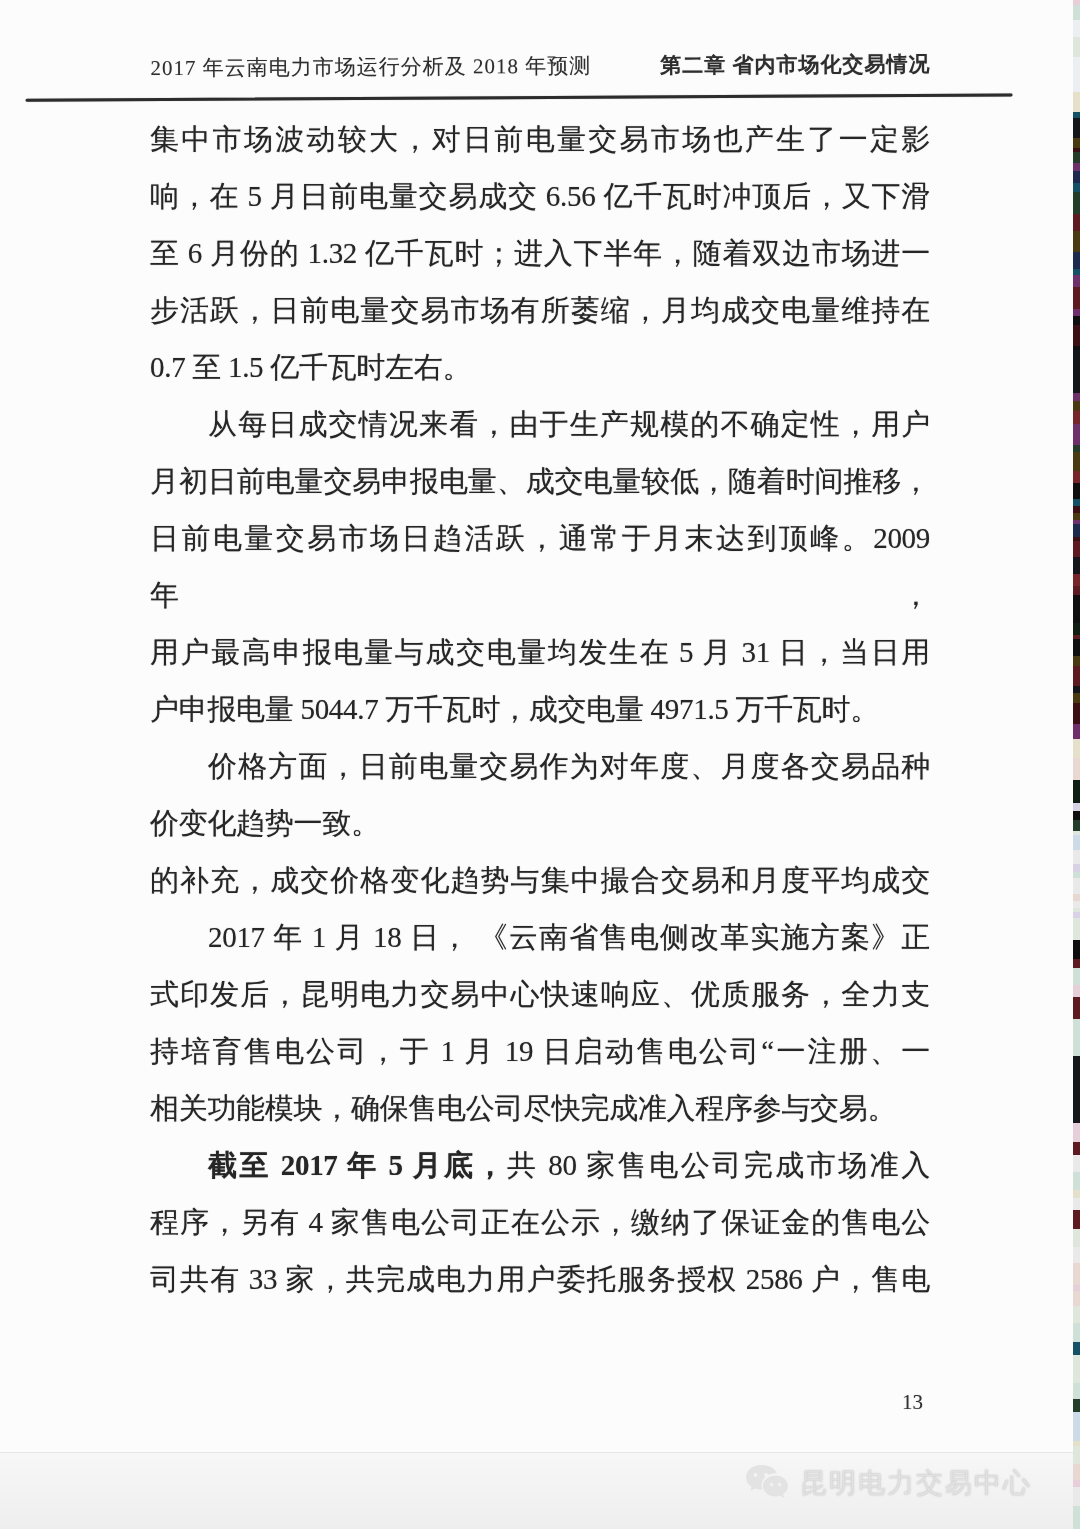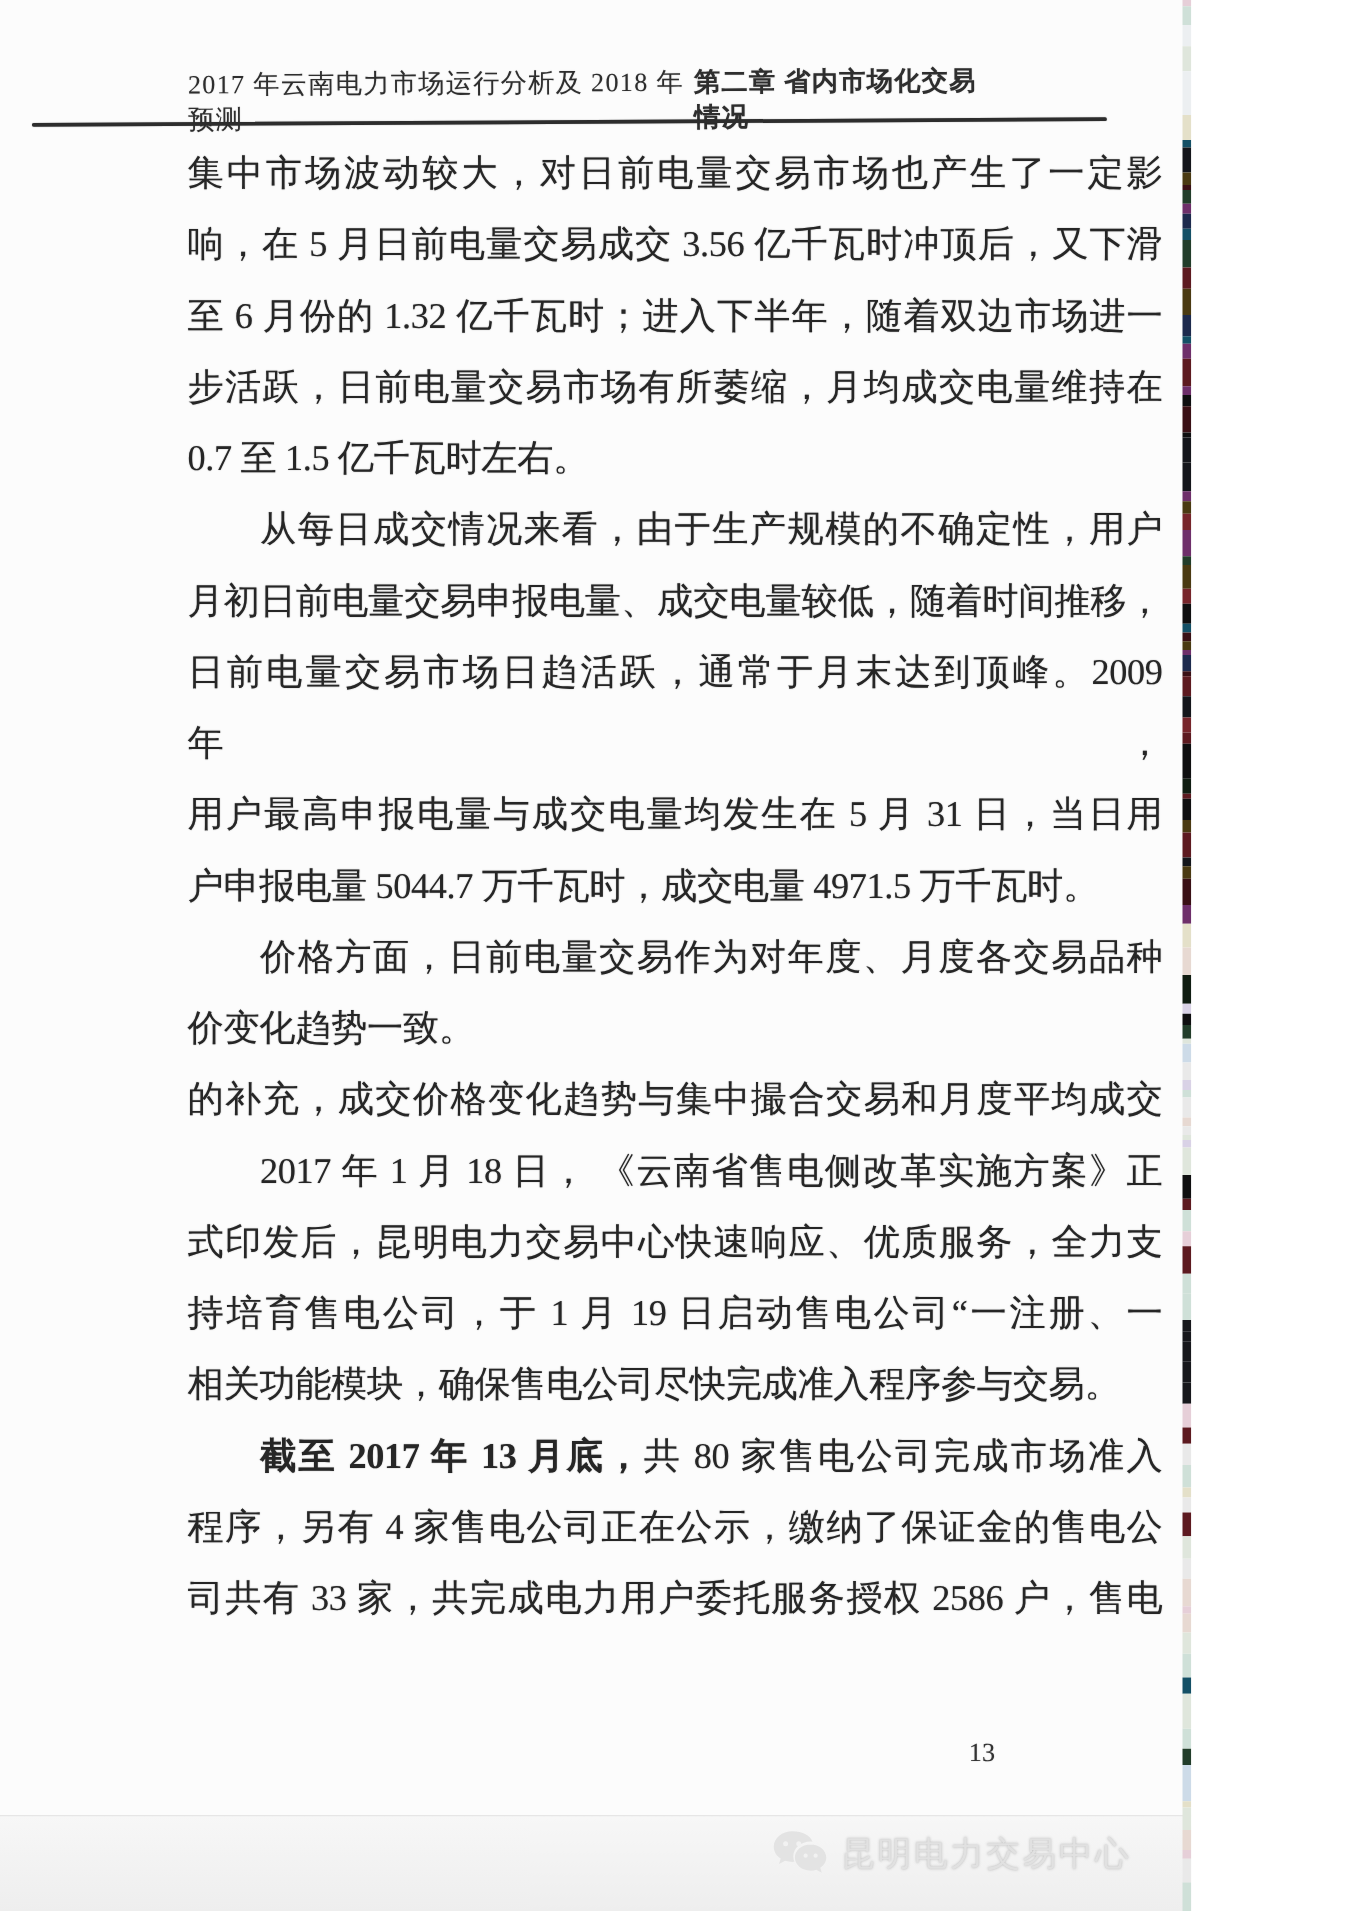--- a/index.html
+++ b/index.html
@@ -1,18 +1,18 @@
 <!DOCTYPE html>
 <html><head>
 <meta charset="utf-8">
 <style>
   html,body{margin:0;padding:0;background:#ffffff;}
   .page{
     position:relative;
-    width:953px;height:1529px;
+    width:1080px;height:1529px;
     background:#fcfcfc;
     overflow:hidden;
     font-family:"Liberation Serif","DejaVu Serif",serif;
     color:#262626;
   }
   
   .header{
     position:absolute;left:0;top:0;width:100%;
     transform:rotate(-0.3deg);
   }
@@ -86,37 +86,37 @@
   <div class="header">
     <div class="header-row">
       <span class="left">2017 年云南电力市场运行分析及 2018 年预测</span>
       <span class="right">第二章  省内市场化交易情况</span>
     </div>
     <div class="header-rule"></div>
   </div>
 
   <div class="body-text">
       <div class="line stretch">集中市场波动较大，对日前电量交易市场也产生了一定影</div>
-      <div class="line stretch">响，在 5 月日前电量交易成交 3.56 亿千瓦时冲顶后，又下滑</div>
+      <div class="line stretch">响，在 5 月日前电量交易成交 6.56 亿千瓦时冲顶后，又下滑</div>
       <div class="line stretch">至 6 月份的 1.32 亿千瓦时；进入下半年，随着双边市场进一</div>
       <div class="line stretch">步活跃，日前电量交易市场有所萎缩，月均成交电量维持在</div>
       <div class="line">0.7 至 1.5 亿千瓦时左右。</div>
       <div class="line indent stretch">从每日成交情况来看，由于生产规模的不确定性，用户</div>
       <div class="line stretch">月初日前电量交易申报电量、成交电量较低，随着时间推移，</div>
       <div class="line stretch">日前电量交易市场日趋活跃，通常于月末达到顶峰。2009 年，</div>
       <div class="line stretch">用户最高申报电量与成交电量均发生在 5 月 31 日，当日用</div>
       <div class="line">户申报电量 5044.7 万千瓦时，成交电量 4971.5 万千瓦时。</div>
       <div class="line indent stretch">价格方面，日前电量交易作为对年度、月度各交易品种</div>
       <div class="line">价变化趋势一致。</div>
       <div class="line stretch">的补充，成交价格变化趋势与集中撮合交易和月度平均成交</div>
       <div class="line indent stretch">2017 年 1 月 18 日， 《云南省售电侧改革实施方案》正</div>
       <div class="line stretch">式印发后，昆明电力交易中心快速响应、优质服务，全力支</div>
       <div class="line stretch">持培育售电公司，于 1 月 19 日启动售电公司“一注册、一</div>
       <div class="line">相关功能模块，确保售电公司尽快完成准入程序参与交易。</div>
-      <div class="line indent stretch"><b>截至 2017 年 13 月底，</b>共 80 家售电公司完成市场准入</div>
+      <div class="line indent stretch"><b>截至 2017 年 5 月底，</b>共 80 家售电公司完成市场准入</div>
       <div class="line stretch">程序，另有 4 家售电公司正在公示，缴纳了保证金的售电公</div>
       <div class="line stretch">司共有 33 家，共完成电力用户委托服务授权 2586 户，售电</div>
     </div>
 
   <div class="page-number">13</div>
 
   <div class="footer-strip">
     <div class="watermark">
       <span>
         <svg width="46" height="40" viewBox="0 0 46 40">

